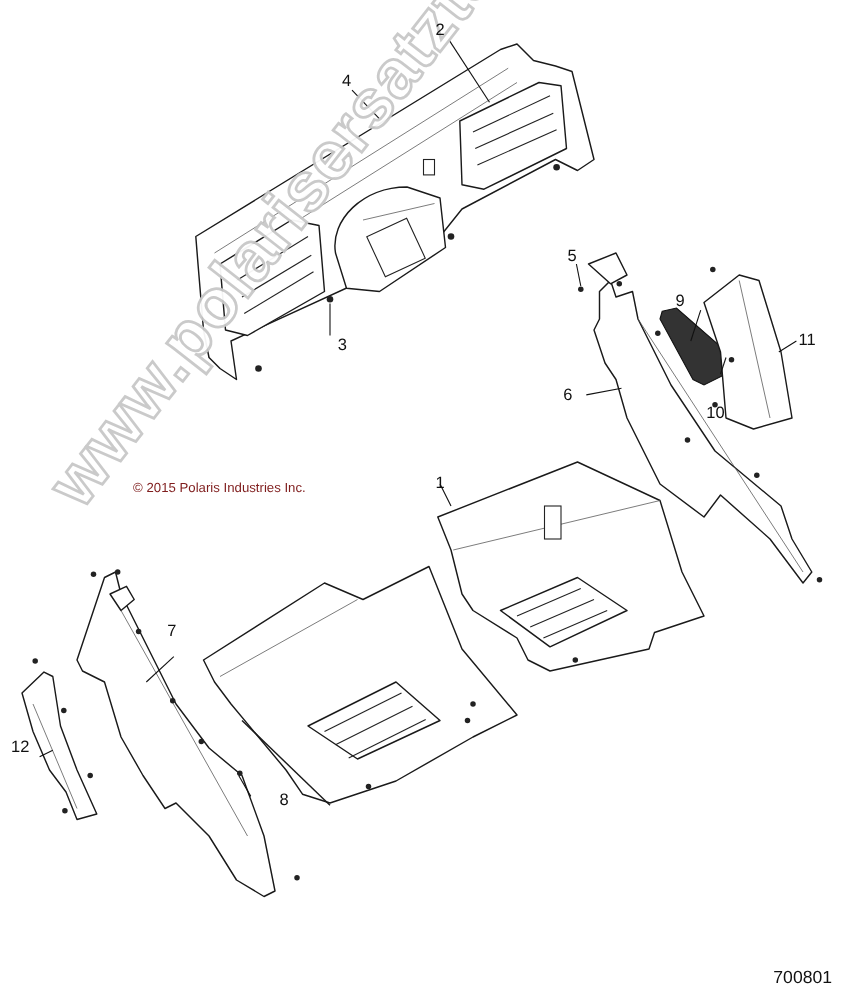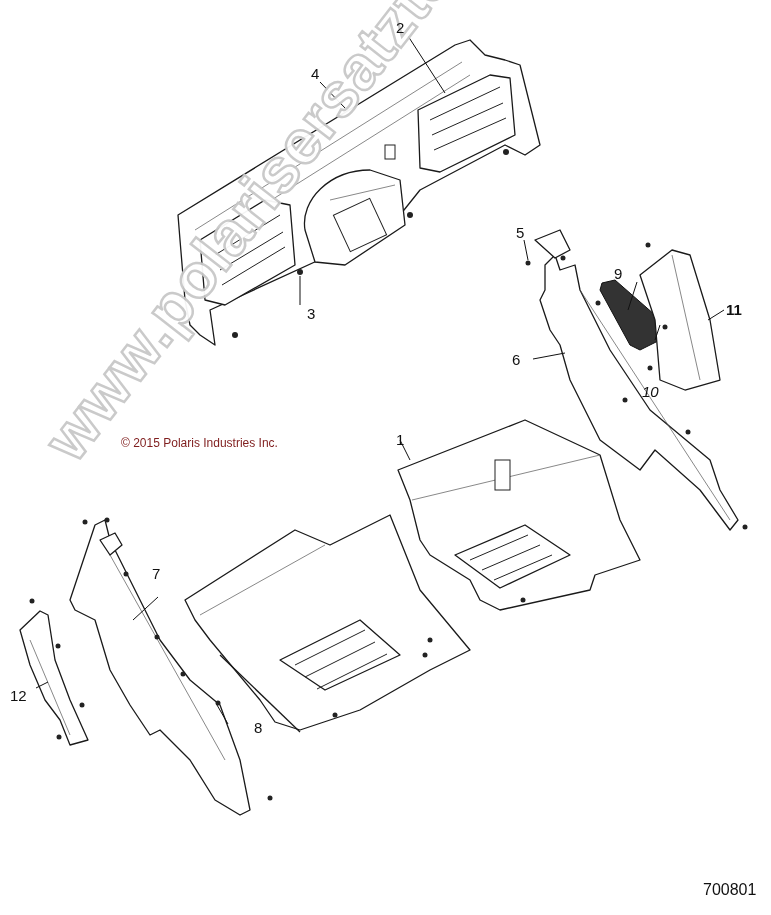--- a/index.html
+++ b/index.html
@@ -134,21 +134,21 @@
 </svg>
 
 <div class="watermark">www.polarisersatzteile.de</div>
 
 <div class="callout" style="left:396px;top:20px;">2</div>
 <div class="callout" style="left:311px;top:66px;">4</div>
 <div class="callout" style="left:307px;top:306px;">3</div>
 <div class="callout" style="left:516px;top:225px;">5</div>
 <div class="callout" style="left:512px;top:352px;">6</div>
 <div class="callout" style="left:614px;top:266px;">9</div>
-<div class="callout" style="left:642px;top:384px;font-style:italic;">10</div>
-<div class="callout" style="left:726px;top:302px;font-weight:bold;">11</div>
+<div class="callout" style="left:642px;top:368px;">10</div>
+<div class="callout" style="left:726px;top:302px;">11</div>
 <div class="callout" style="left:396px;top:432px;">1</div>
 <div class="callout" style="left:152px;top:566px;">7</div>
 <div class="callout" style="left:254px;top:720px;">8</div>
-<div class="callout" style="left:10px;top:688px;text-align:center;">12</div>
+<div class="callout" style="left:10px;top:672px;text-align:center;">12</div>
 
 <div class="copyright">© 2015 Polaris Industries Inc.</div>
 <div class="diagram-id">700801</div>
 
 </body></html>

